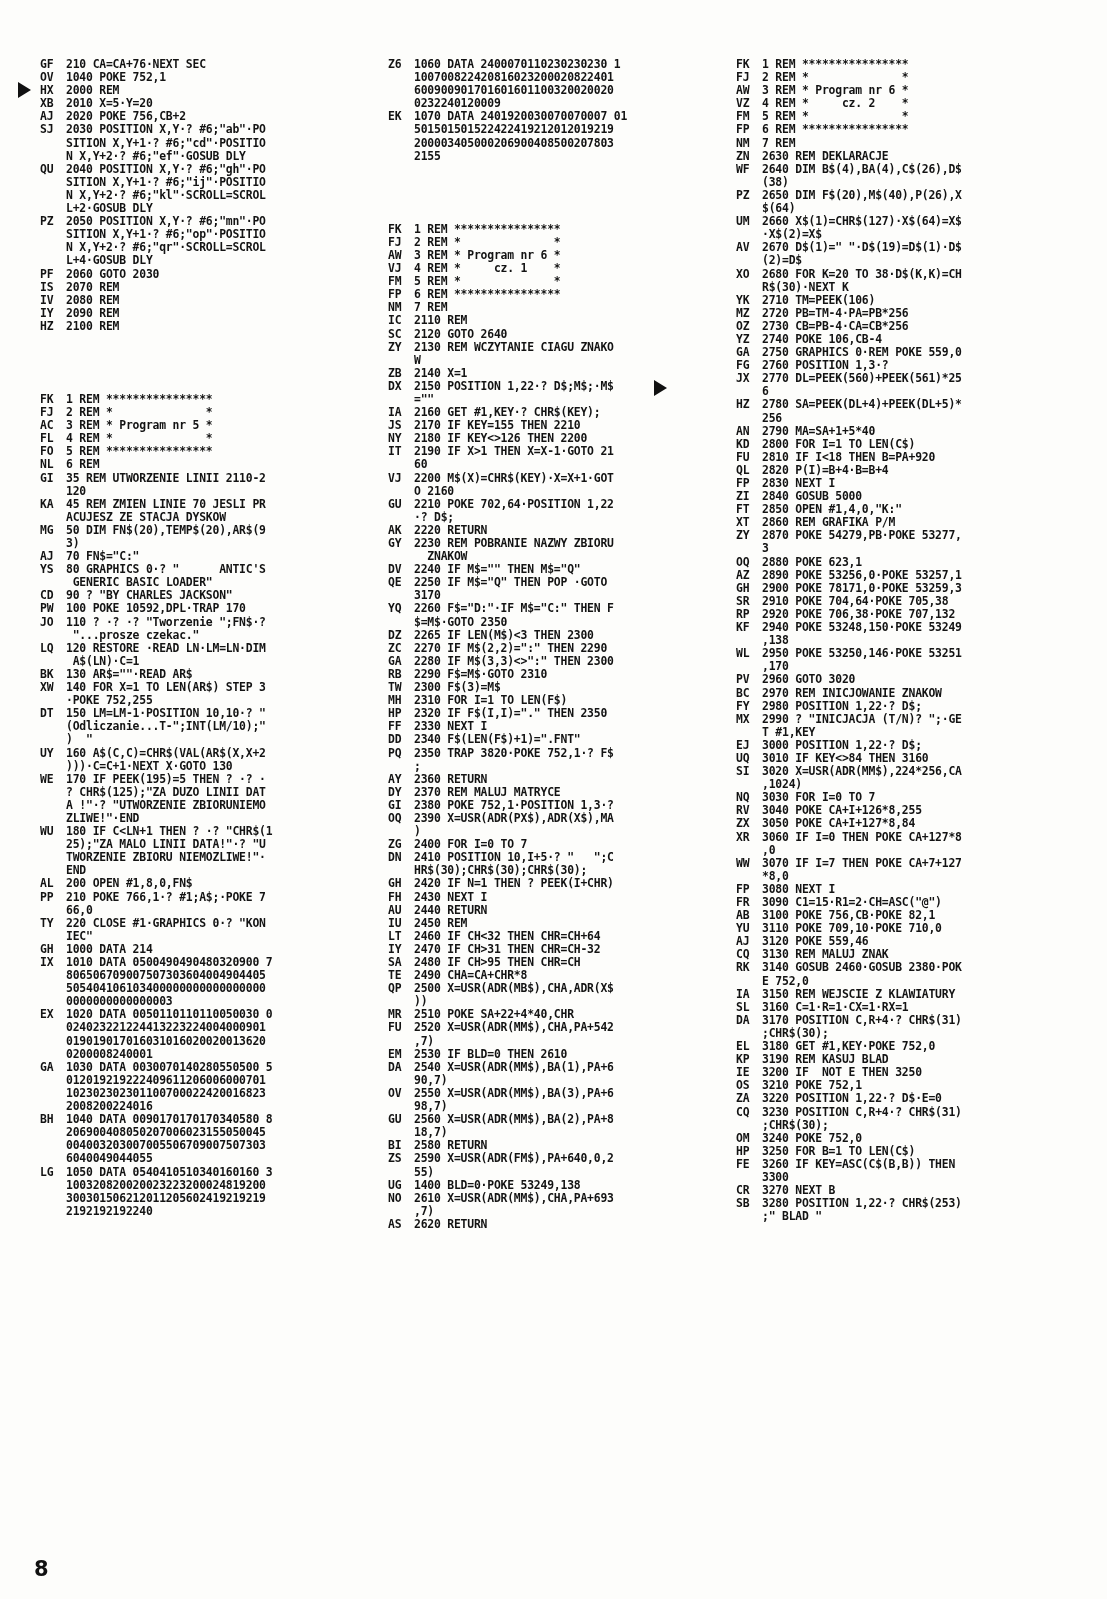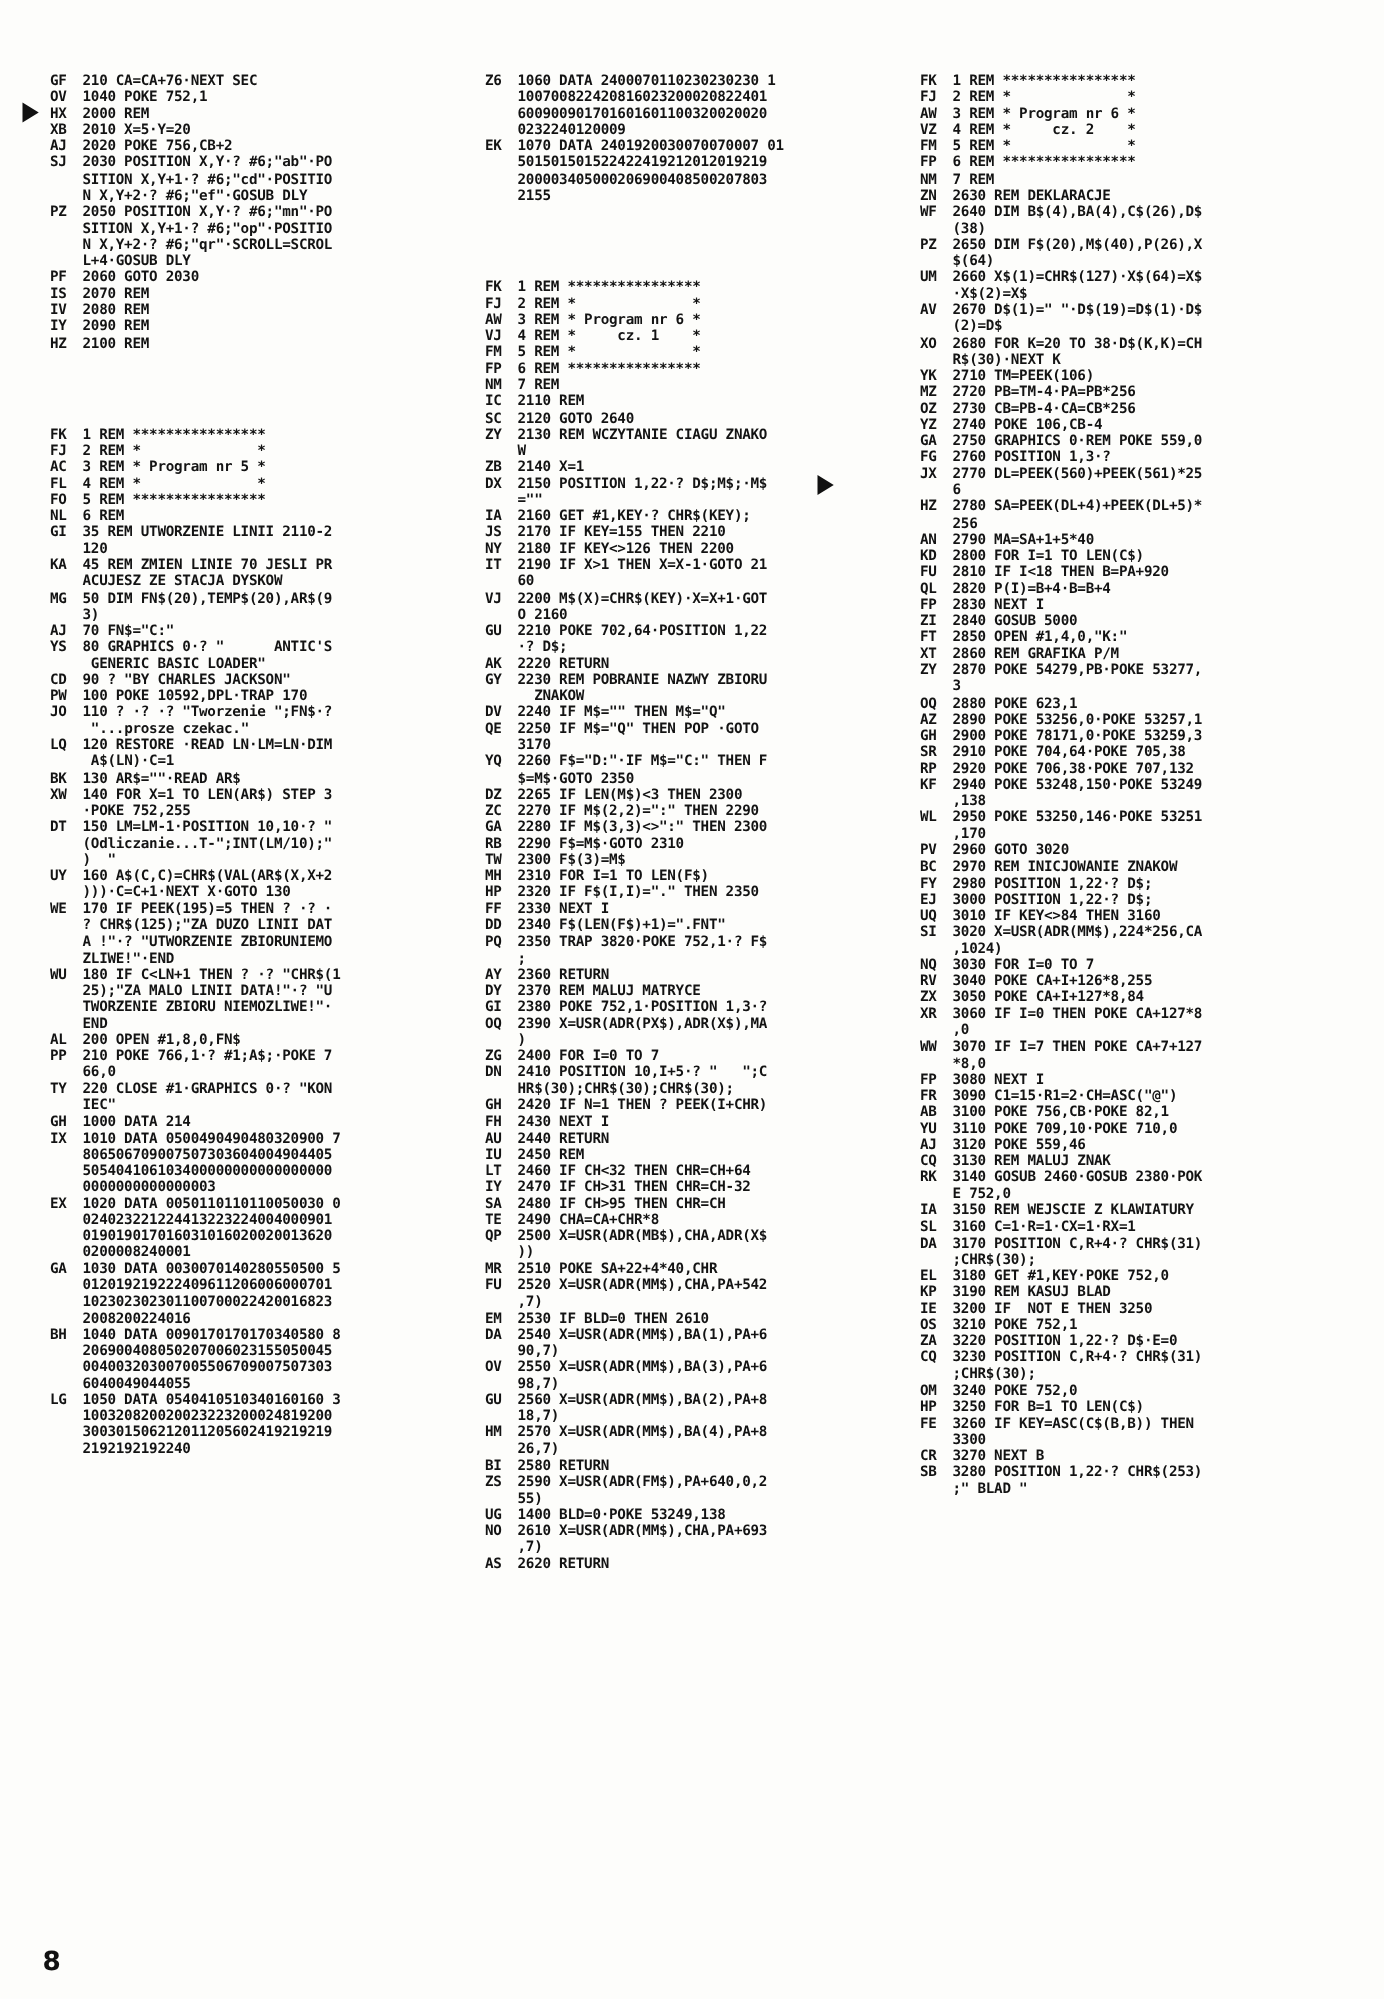--- a/index.html
+++ b/index.html
@@ -100,20 +100,27 @@
                 <td class="ck">AJ</td>
                 <td class="code">2020 POKE 756,CB+2</td>
               </tr>
               <tr>
                 <td class="ck">SJ</td>
                 <td class="code">2030 POSITION X,Y·? #6;"ab"·PO
 SITION X,Y+1·? #6;"cd"·POSITIO
 N X,Y+2·? #6;"ef"·GOSUB DLY</td>
               </tr>
               <tr>
+                <td class="ck">QU</td>
+                <td class="code">2040 POSITION X,Y·? #6;"gh"·PO
+SITION X,Y+1·? #6;"ij"·POSITIO
+N X,Y+2·? #6;"kl"·SCROLL=SCROL
+L+2·GOSUB DLY</td>
+              </tr>
+              <tr>
                 <td class="ck">PZ</td>
                 <td class="code">2050 POSITION X,Y·? #6;"mn"·PO
 SITION X,Y+1·? #6;"op"·POSITIO
 N X,Y+2·? #6;"qr"·SCROLL=SCROL
 L+4·GOSUB DLY</td>
               </tr>
               <tr>
                 <td class="ck">PF</td>
                 <td class="code">2060 GOTO 2030</td>
               </tr>
@@ -550,25 +557,20 @@
                 <td class="ck">OV</td>
                 <td class="code">2550 X=USR(ADR(MM$),BA(3),PA+6
 98,7)</td>
               </tr>
               <tr>
                 <td class="ck">GU</td>
                 <td class="code">2560 X=USR(ADR(MM$),BA(2),PA+8
 18,7)</td>
               </tr>
               <tr>
-                <td class="ck">HM</td>
-                <td class="code">2570 X=USR(ADR(MM$),BA(4),PA+8
-26,7)</td>
-              </tr>
-              <tr>
                 <td class="ck">BI</td>
                 <td class="code">2580 RETURN</td>
               </tr>
               <tr>
                 <td class="ck">ZS</td>
                 <td class="code">2590 X=USR(ADR(FM$),PA+640,0,2
 55)</td>
               </tr>
               <tr>
                 <td class="ck">UG</td>
@@ -754,20 +756,25 @@
                 <td class="ck">PV</td>
                 <td class="code">2960 GOTO 3020</td>
               </tr>
               <tr>
                 <td class="ck">BC</td>
                 <td class="code">2970 REM INICJOWANIE ZNAKOW</td>
               </tr>
               <tr>
                 <td class="ck">FY</td>
                 <td class="code">2980 POSITION 1,22·? D$;</td>
+              </tr>
+              <tr>
+                <td class="ck">MX</td>
+                <td class="code">2990 ? "INICJACJA (T/N)? ";·GE
+T #1,KEY</td>
               </tr>
               <tr>
                 <td class="ck">EJ</td>
                 <td class="code">3000 POSITION 1,22·? D$;</td>
               </tr>
               <tr>
                 <td class="ck">UQ</td>
                 <td class="code">3010 IF KEY&lt;&gt;84 THEN 3160</td>
               </tr>
               <tr>

